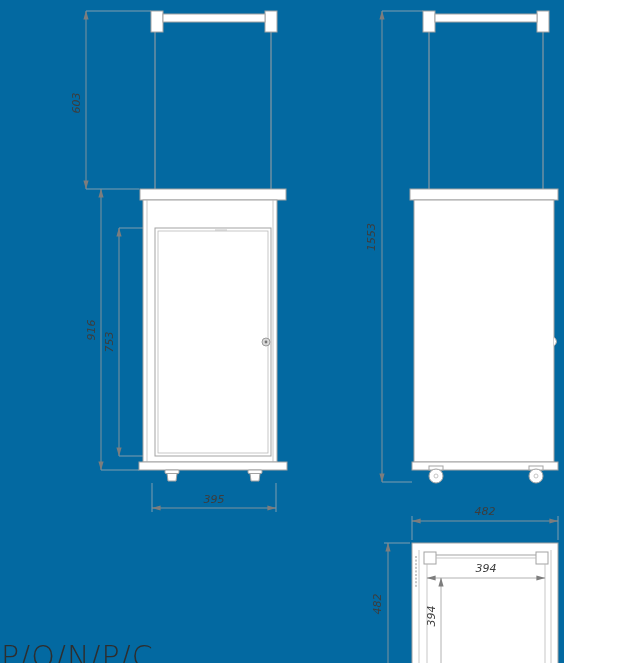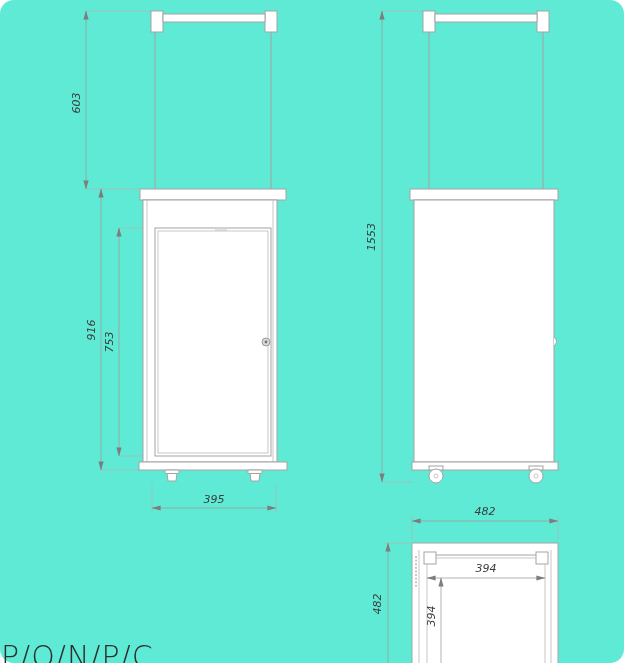--- a/index.html
+++ b/index.html
@@ -1,16 +1,16 @@
 <!DOCTYPE html>
 <html><head>
 <meta charset="utf-8">
 <style>
   html,body{margin:0;padding:0;background:#ffffff;width:624px;height:663px;overflow:hidden;}
-  .stage{position:relative;width:624px;height:663px;background:#5eead4;border-radius:14px;}
+  .stage{position:relative;width:564px;height:663px;background:#0369a1;}
   svg{display:block;}
   .obj{stroke:#a3a3a3;stroke-width:1;fill:none;}
   .objf{stroke:#a3a3a3;stroke-width:1;fill:#ffffff;}
   .thin{stroke:#b9b9b9;stroke-width:0.8;fill:none;}
   .dim{stroke:#9f9f9f;stroke-width:0.8;fill:none;}
   .ext{stroke:#b5b5b5;stroke-width:0.7;fill:none;}
   .dtext{fill:#3d3d3d;font:italic 11px "DejaVu Sans", sans-serif;}
   .model{fill:#2e2e2e;font-family:"DejaVu Sans",sans-serif;font-weight:200;font-size:30px;letter-spacing:1px;}
 </style>
 </head>

